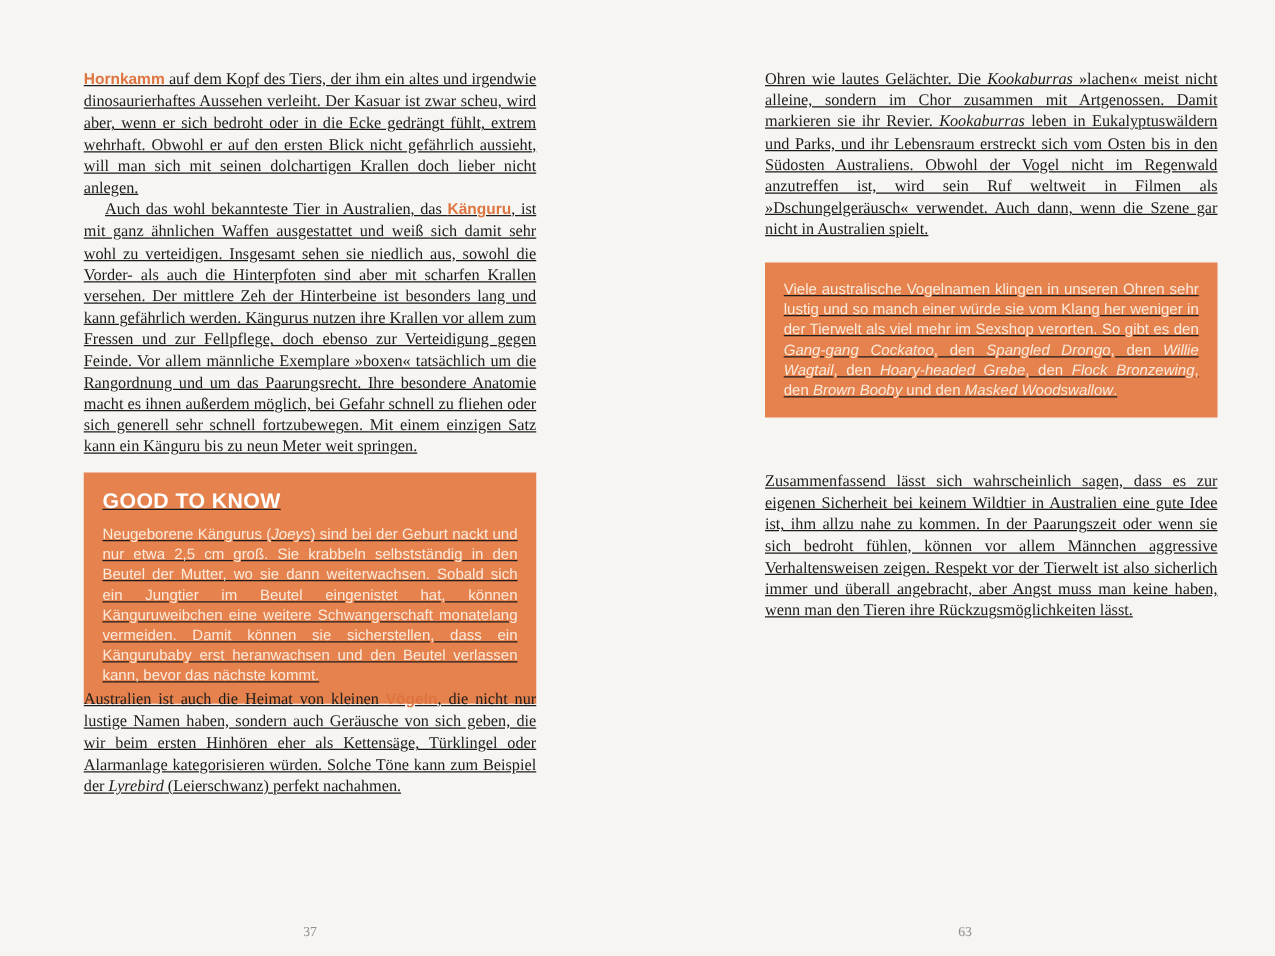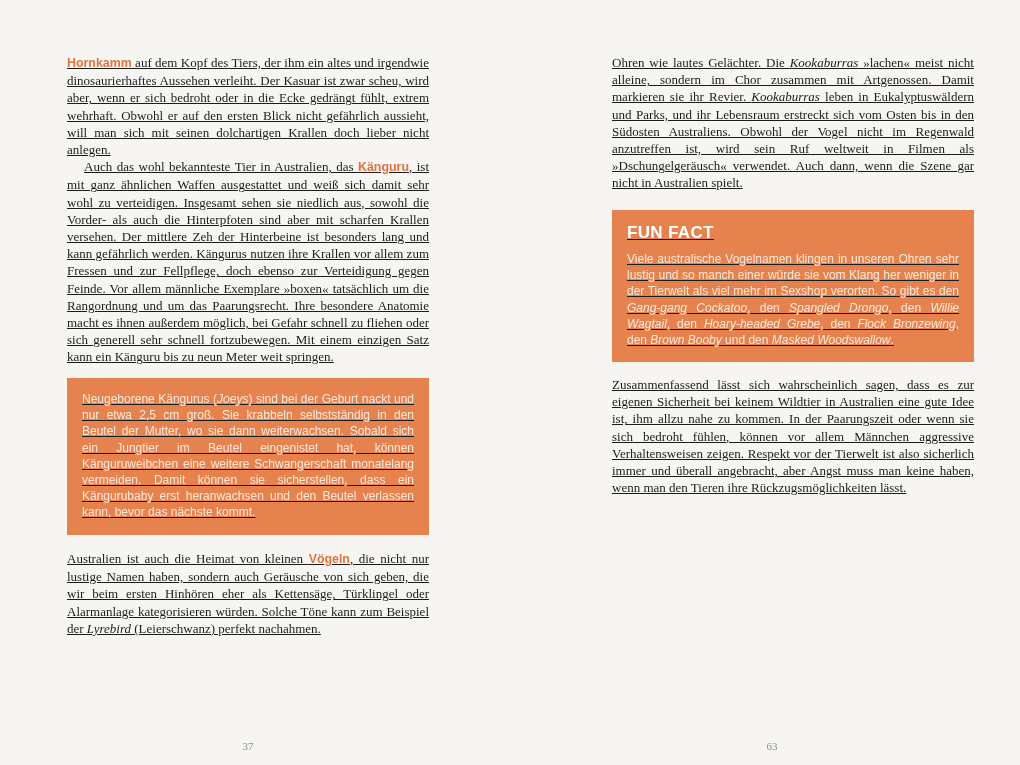--- a/index.html
+++ b/index.html
@@ -92,37 +92,37 @@
 <div class="spread">
 
   <div class="column column-left">
 
     <div class="abs-block" style="top: 2px;">
       <p class="body-para" lang="de"><span class="seg-accent">Hornkamm</span><span> auf dem Kopf des Tiers, der ihm ein altes und irgendwie dinosaurierhaftes Aussehen verleiht. Der Kasuar ist zwar scheu, wird aber, wenn er sich bedroht oder in die Ecke gedrängt fühlt, extrem wehrhaft. Obwohl er auf den ersten Blick nicht gefährlich aussieht, will man sich mit seinen dolchartigen Krallen doch lieber nicht anlegen.</span></p>
       <p class="body-para indent" lang="de"><span>Auch das wohl bekannteste Tier in Australien, das </span><span class="seg-accent">Känguru</span><span>, ist mit ganz ähnlichen Waffen ausgestattet und weiß sich damit sehr wohl zu verteidigen. Insgesamt sehen sie niedlich aus, sowohl die Vorder- als auch die Hinterpfoten sind aber mit scharfen Krallen versehen. Der mittlere Zeh der Hinterbeine ist besonders lang und kann gefährlich werden. Kängurus nutzen ihre Krallen vor allem zum Fressen und zur Fellpflege, doch ebenso zur Verteidigung gegen Feinde. Vor allem männliche Exemplare »boxen« tatsächlich um die Rangordnung und um das Paarungsrecht. Ihre besondere Anatomie macht es ihnen außerdem möglich, bei Gefahr schnell zu fliehen oder sich generell sehr schnell fortzubewegen. Mit einem einzigen Satz kann ein Känguru bis zu neun Meter weit springen.</span></p>
     </div>
 
     <div class="abs-block info-box" style="top: 326px;">
+      <div class="box-title">GOOD TO KNOW</div>
       <p class="box-body" lang="de"><span>Neugeborene Kängurus (</span><span class="seg-italic">Joeys</span><span>) sind bei der Geburt nackt und nur etwa 2,5 cm groß. Sie krabbeln selbstständig in den Beutel der Mutter, wo sie dann weiterwachsen. Sobald sich ein Jungtier im Beutel eingenistet hat, können Känguruweibchen eine weitere Schwangerschaft monatelang vermeiden. Damit können sie sicherstellen, dass ein Kängurubaby erst heranwachsen und den Beutel verlassen kann, bevor das nächste kommt.</span></p>
     </div>
 
     <div class="abs-block" style="top: 498px;">
       <p class="body-para" lang="de"><span>Australien ist auch die Heimat von kleinen </span><span class="seg-accent">Vögeln</span><span>, die nicht nur lustige Namen haben, sondern auch Geräusche von sich geben, die wir beim ersten Hinhören eher als Kettensäge, Türklingel oder Alarmanlage kategorisieren würden. Solche Töne kann zum Beispiel der </span><span class="seg-italic">Lyrebird</span><span> (Leierschwanz) perfekt nachahmen.</span></p>
     </div>
 
   </div>
 
   <div class="column column-right">
 
     <div class="abs-block" style="top: 2px;">
       <p class="body-para" lang="de"><span>Ohren wie lautes Gelächter. Die </span><span class="seg-italic">Kookaburras</span><span> »lachen« meist nicht alleine, sondern im Chor zusammen mit Artgenossen. Damit markieren sie ihr Revier. </span><span class="seg-italic">Kookaburras</span><span> leben in Eukalyptuswäldern und Parks, und ihr Lebensraum erstreckt sich vom Osten bis in den Südosten Australiens. Obwohl der Vogel nicht im Regenwald anzutreffen ist, wird sein Ruf weltweit in Filmen als »Dschungelgeräusch« verwendet. Auch dann, wenn die Szene gar nicht in Australien spielt.</span></p>
     </div>
 
     <div class="abs-block info-box" style="top: 158px;">
-      <div class="box-title">FUN FACT</div>
       <p class="box-body" lang="de"><span>Viele australische Vogelnamen klingen in unseren Ohren sehr lustig und so manch einer würde sie vom Klang her weniger in der Tierwelt als viel mehr im Sexshop verorten. So gibt es den </span><span class="seg-italic">Gang-gang Cockatoo</span><span>, den </span><span class="seg-italic">Spangled Drongo</span><span>, den </span><span class="seg-italic">Willie Wagtail</span><span>, den </span><span class="seg-italic">Hoary-headed Grebe</span><span>, den </span><span class="seg-italic">Flock Bronzewing</span><span>, den </span><span class="seg-italic">Brown Booby</span><span> und den </span><span class="seg-italic">Masked Woodswallow</span><span>.</span></p>
     </div>
 
     <div class="abs-block" style="top: 324px;">
       <p class="body-para" lang="de"><span>Zusammenfassend lässt sich wahrscheinlich sagen, dass es zur eigenen Sicherheit bei keinem Wildtier in Australien eine gute Idee ist, ihm allzu nahe zu kommen. In der Paarungszeit oder wenn sie sich bedroht fühlen, können vor allem Männchen aggressive Verhaltensweisen zeigen. Respekt vor der Tierwelt ist also sicherlich immer und überall angebracht, aber Angst muss man keine haben, wenn man den Tieren ihre Rückzugsmöglichkeiten lässt.</span></p>
     </div>
 
   </div>
 
   <div class="folio folio-left">37</div>

